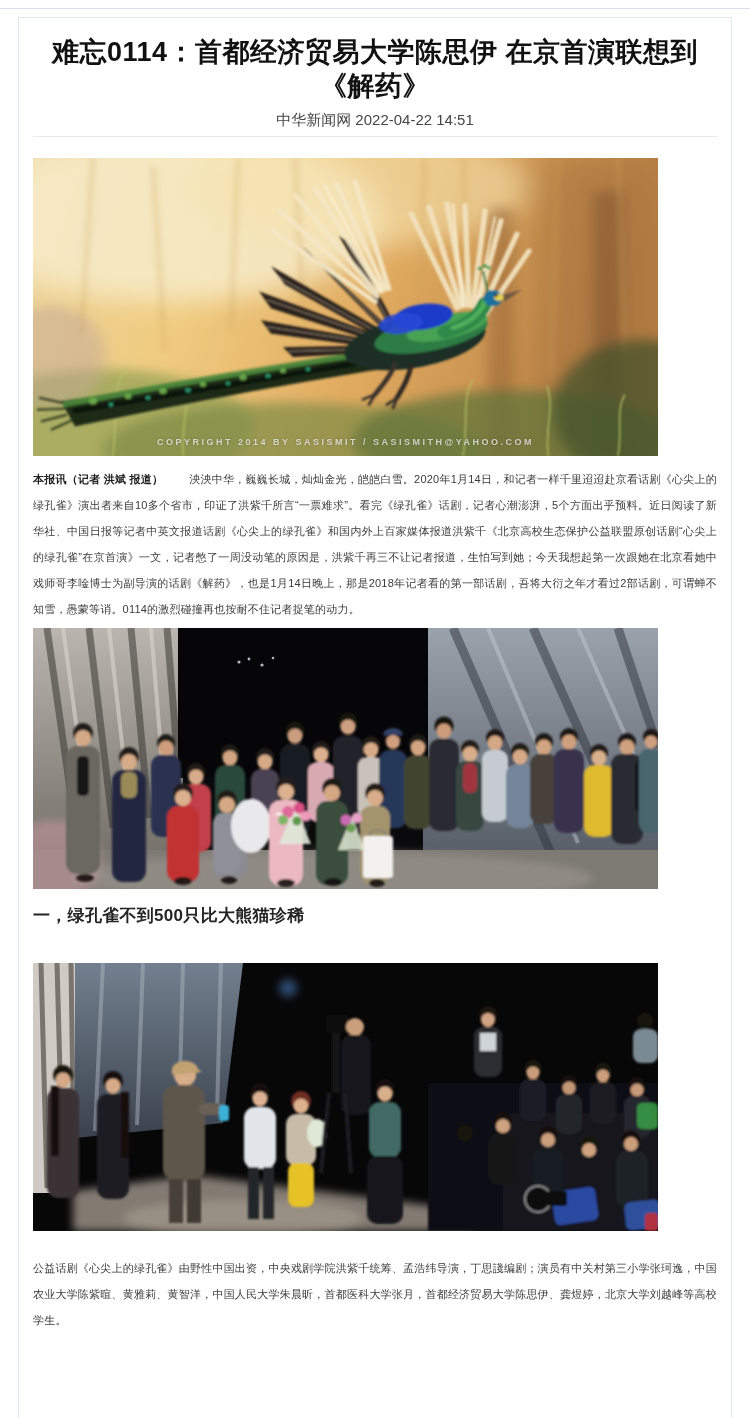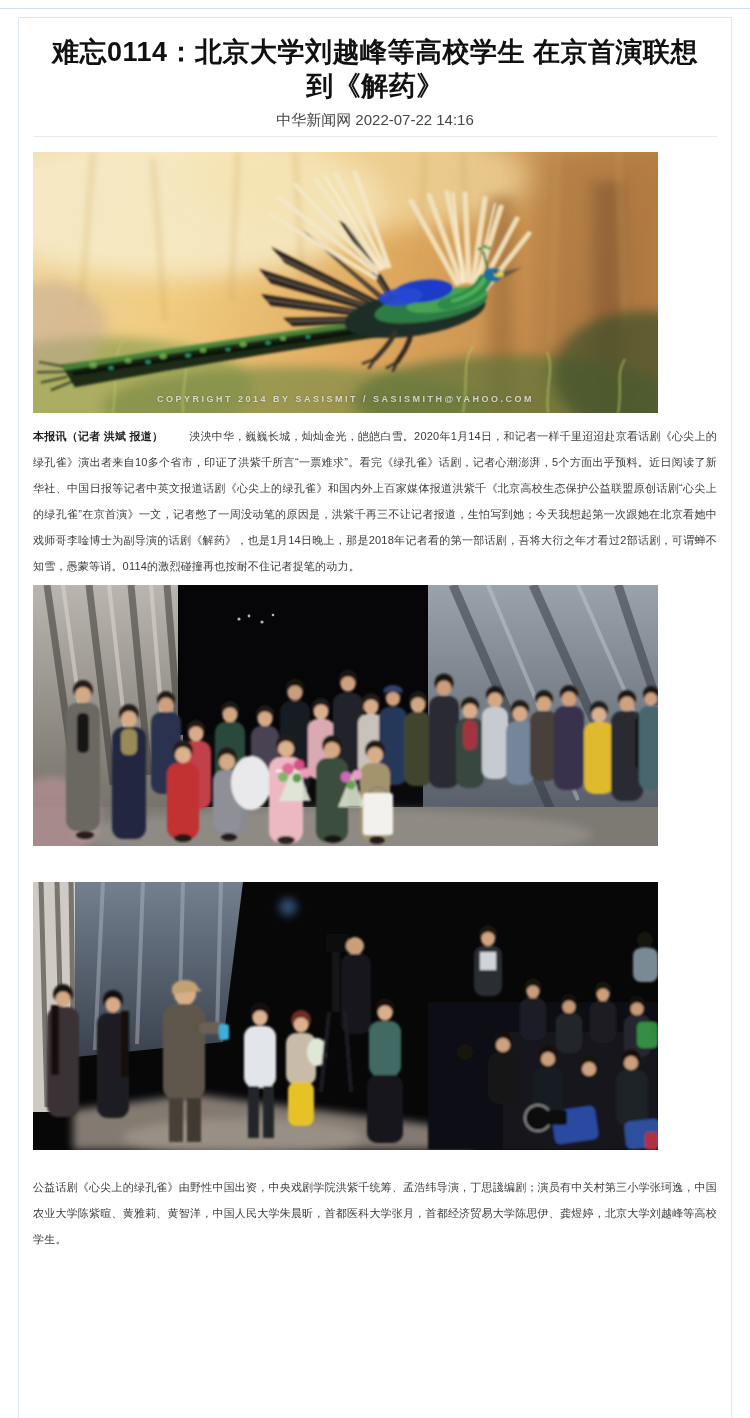--- a/index.html
+++ b/index.html
@@ -17,21 +17,21 @@
     min-height:1402px;
   }
   h1.title {
     font-size:27px; line-height:34px; font-weight:700; color:#111;
     text-align:center; letter-spacing:0.5px; padding:5px 16px 0 16px;
   }
   .meta { margin-top:7px; text-align:center; color:#474747; font-size:15px; line-height:20px; }
   .meta-rule { border:none; border-top:1px solid #e9e9e9; margin-top:6px; }
   figure.photo { width:625px; position:relative; overflow:hidden; background:#222; }
   figure.photo svg { display:block; width:100%; height:100%; }
-  .photo-peacock { height:261px; margin-top:15px; }
+  .photo-peacock { height:298px; margin-top:21px; }
   .photo-group   { height:261px; margin-top:6px; }
   .photo-stage   { height:268px; margin-top:36px; }
   p.body-text {
     font-size:11px; line-height:26px; color:#3b3b3b;
     text-align:justify; letter-spacing:0.2px;
   }
   .p1 { margin-top:10px; margin-bottom:6px; }
   .byline { font-weight:700; color:#1f1f1f; margin-right:26px; }
   h2.section-heading {
     margin-top:16px; font-size:17px; line-height:22px; font-weight:700; color:#242424;
@@ -45,22 +45,22 @@
     text-shadow:0 0 2px rgba(0,0,0,0.35);
   }
 </style>
 </head>
 <body>
 
 <div class="top-rule"></div>
 
 <div class="container">
 
-  <h1 class="title">难忘0114：北京大学刘越峰等高校学生 在京首演联想到《解药》</h1>
-  <div class="meta">中华新闻网 2022-07-22 14:16</div>
+  <h1 class="title">难忘0114：首都经济贸易大学陈思伊 在京首演联想到《解药》</h1>
+  <div class="meta">中华新闻网 2022-04-22 14:51</div>
   <hr class="meta-rule">
 
   <figure class="photo photo-peacock">
     <svg viewBox="0 0 625 353" preserveAspectRatio="none">
       <defs>
         <linearGradient id="pg-bg" x1="0" y1="0" x2="1" y2="0.15">
           <stop offset="0" stop-color="#ecd49c"></stop>
             <stop offset="0.3" stop-color="#f0cc80"></stop>
           <stop offset="0.62" stop-color="#dfa95f"></stop>
             <stop offset="1" stop-color="#b98044"></stop>
@@ -366,20 +366,21 @@
             <ellipse cx="196" cy="252" rx="8" ry="4"></ellipse>
           <ellipse cx="253" cy="255" rx="9" ry="4"></ellipse>
             <ellipse cx="300" cy="254" rx="9" ry="4"></ellipse>
           <ellipse cx="344" cy="255" rx="8" ry="4"></ellipse>
             <ellipse cx="52" cy="250" rx="9" ry="4"></ellipse>
         </g>
       </g>
     </svg>
   </figure>
 
+  <h2 class="section-heading">一，绿孔雀不到500只比大熊猫珍稀</h2>
 
   <figure class="photo photo-stage">
     <svg viewBox="0 0 625 268" preserveAspectRatio="none">
       <defs>
         <linearGradient id="st-c" x1="0" y1="0" x2="0" y2="1">
           <stop offset="0" stop-color="#74808f"></stop>
             <stop offset="1" stop-color="#3a424e"></stop>
         </linearGradient>
         <filter id="sf1" x="-20%" y="-20%" width="140%" height="140%">
             <feGaussianBlur stdDeviation="1.2"></feGaussianBlur>

